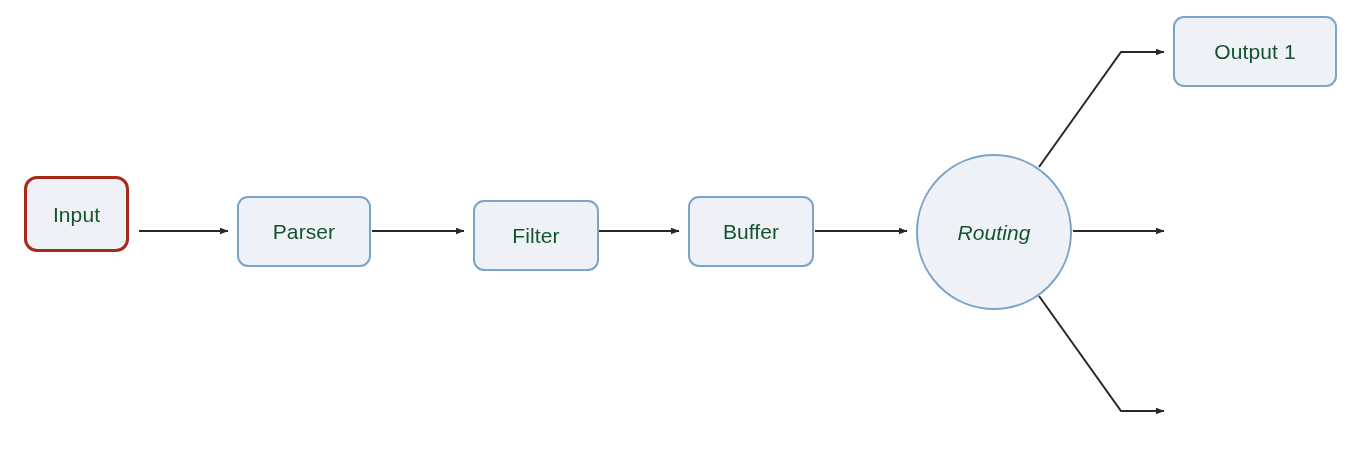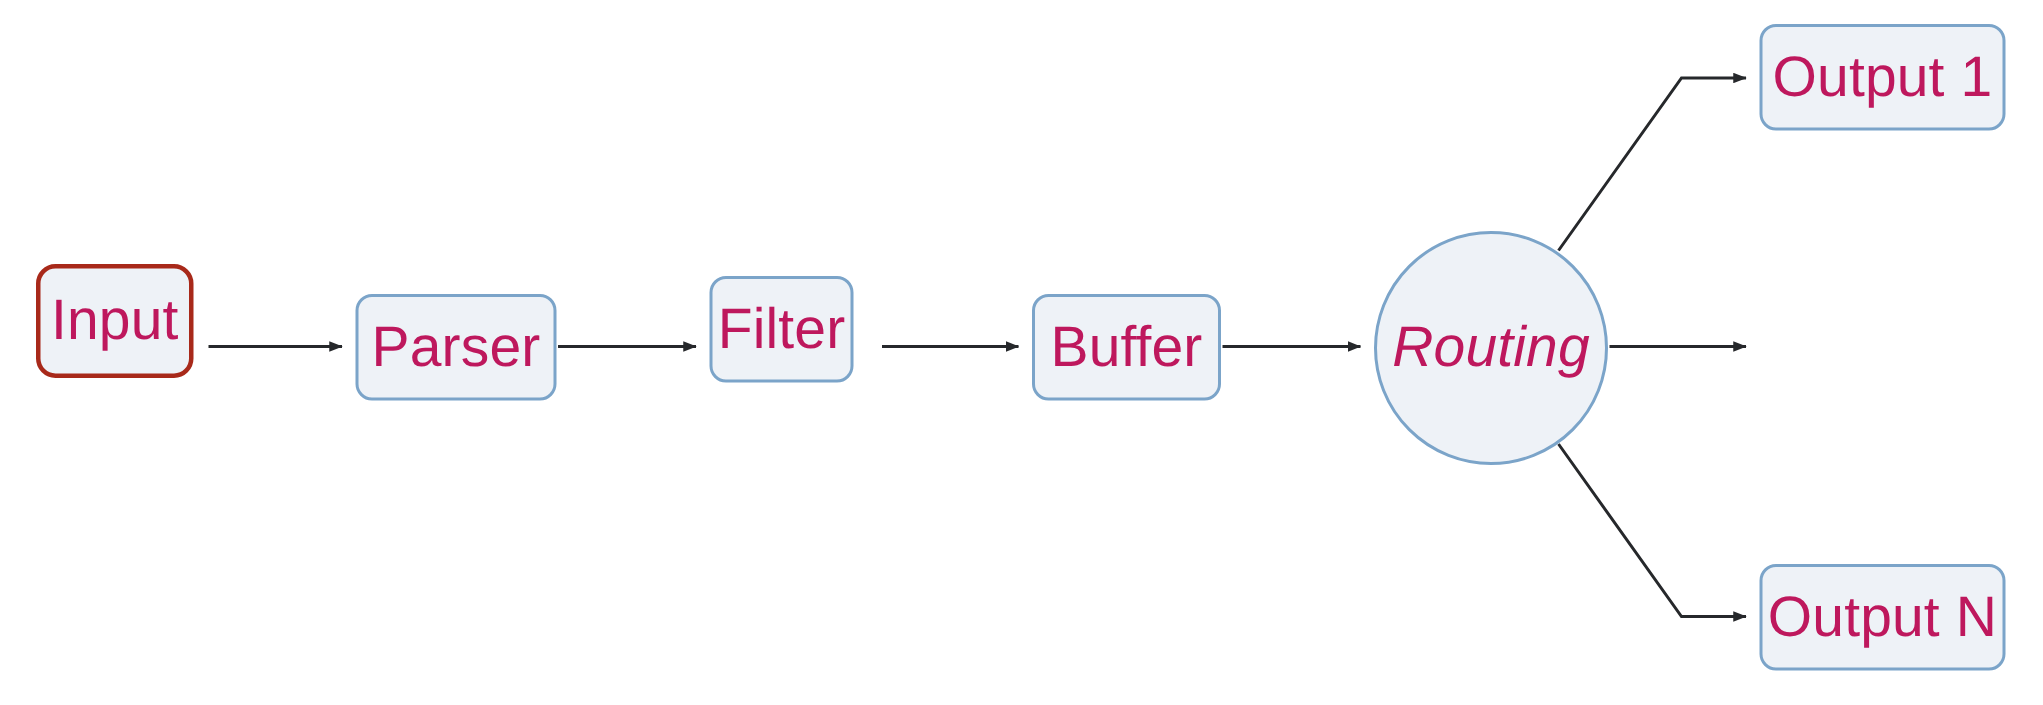--- a/index.html
+++ b/index.html
@@ -29,22 +29,22 @@
   }
   .node {
     position: absolute;
     box-sizing: border-box;
     display: flex;
     align-items: center;
     justify-content: center;
     background: #eef2f7;
     border: 2px solid #7ba4c9;
     border-radius: 11px;
-    color: #be185d;
-    font-size: 38px;
+    color: #14532d;
+    font-size: 21px;
     line-height: 1;
     letter-spacing: 0.1px;
     white-space: nowrap;
   }
   .node.accent-red {
     border: 3px solid #a8291a;
     border-radius: 13px;
   }
   .node.circle {
     border-radius: 50%;
@@ -83,34 +83,31 @@
   </svg>
 
   <div class="node accent-red" style="left:24px; top:176px; width:105px; height:76px;">
     <span class="node-label">Input</span>
   </div>
 
   <div class="node" style="left:237px; top:196px; width:134px; height:71px;">
     <span class="node-label">Parser</span>
   </div>
 
-  <div class="node" style="left:473px; top:184px; width:96px; height:71px;">
+  <div class="node" style="left:473px; top:200px; width:126px; height:71px;">
     <span class="node-label">Filter</span>
   </div>
 
   <div class="node" style="left:688px; top:196px; width:126px; height:71px;">
     <span class="node-label">Buffer</span>
   </div>
 
   <div class="node circle" style="left:916px; top:154px; width:156px; height:156px;">
     <span class="node-label">Routing</span>
   </div>
 
   <div class="node" style="left:1173px; top:16px; width:164px; height:71px;">
     <span class="node-label">Output 1</span>
   </div>
 
 
-  <div class="node" style="left:1173px; top:376px; width:164px; height:71px;">
-    <span class="node-label">Output N</span>
-  </div>
 
 </div>
 
 </body></html>

